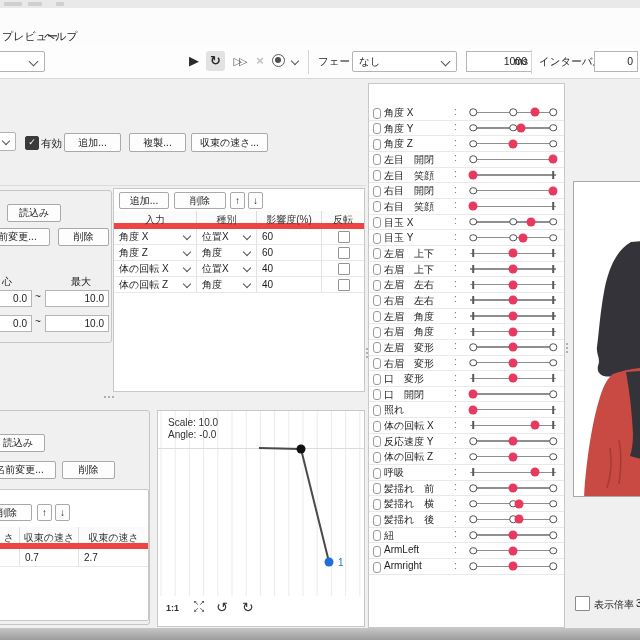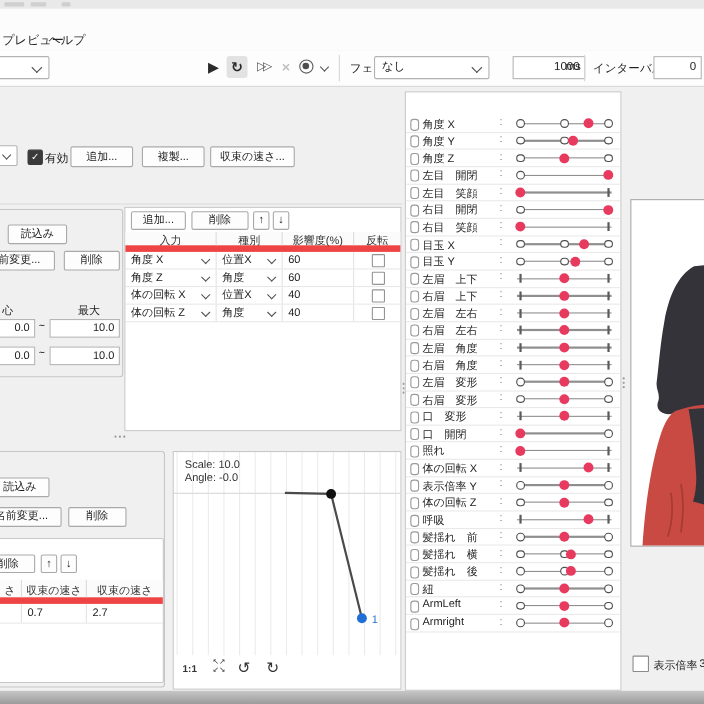--- a/index.html
+++ b/index.html
@@ -81,21 +81,21 @@
     <span class="abs tb-ic" style="left:186px;top:5px;width:16px;">▶</span>
     <span class="abs tb-ic" style="left:206px;top:5px;width:19px;height:20px;background:#e2e2e2;border-radius:3px;font-weight:bold;">↻</span>
     <span class="abs tb-ic" style="left:229px;top:5px;width:20px;letter-spacing:-3px;font-size:11px;color:#555;">▷▷</span>
     <span class="abs tb-ic" style="left:253px;top:5px;width:14px;color:#c0c0c0;font-weight:bold;">×</span>
     <span class="abs" style="left:272px;top:8px;width:13px;height:13px;border:1.5px solid #5c5c5c;border-radius:50%;box-sizing:border-box;">
         <i class="abs" style="left:2px;top:2px;width:6px;height:6px;background:#4e4e4e;border-radius:50%;"></i>
       </span>
     <i class="abs chev sm" style="left:292px;top:12px;"></i>
     <span class="abs vdiv" style="left:308px;top:4px;height:24px;"></span>
     <span class="abs lbl" style="left:318px;top:9px;">フェード :</span>
-    <span class="abs select" style="left:340px;top:5px;width:105px;"><b style="font-weight:normal;">なし</b><i class="chev" style="right:7px;top:6px;"></i></span>
+    <span class="abs select" style="left:352px;top:5px;width:105px;"><b style="font-weight:normal;">なし</b><i class="chev" style="right:7px;top:6px;"></i></span>
     <span class="abs tinput" style="left:466px;top:5px;width:66px;">1000</span>
     <span class="abs lbl" style="left:514px;top:9px;">ms</span>
     <span class="abs vdiv" style="left:531px;top:4px;height:24px;"></span>
     <span class="abs lbl" style="left:539px;top:9px;">インターバル :</span>
     <span class="abs tinput" style="left:594px;top:5px;width:44px;">0</span>
 
   </div>
 
   <span class="abs select" style="left:-28px;top:132px;width:44px;height:19px;">
       <i class="chev sm" style="right:6px;top:5px;"></i>
@@ -457,21 +457,21 @@
           <span class="pcolon">:</span>
           <span class="pslider">
             <i class="ptrack"></i>
             <i class="pmark ptick" style="left: 0%;"></i>
             <i class="pmark ptick" style="left: 100%;"></i>
             <i class="pmark pdot" style="left: 78%; background: rgb(232, 58, 95);"></i>
           </span>
         </div>
         <div class="prow">
           <span class="picon"></span>
-          <span class="plabel">表示倍率 Y</span>
+          <span class="plabel">反応速度 Y</span>
           <span class="pcolon">:</span>
           <span class="pslider">
             <i class="ptrack"></i>
             <i class="pmark pcircle" style="left: 0%;"></i>
             <i class="pmark pcircle" style="left: 100%;"></i>
             <i class="pmark pdot" style="left: 50%; background: rgb(232, 58, 95);"></i>
           </span>
         </div>
         <div class="prow">
           <span class="picon"></span>

